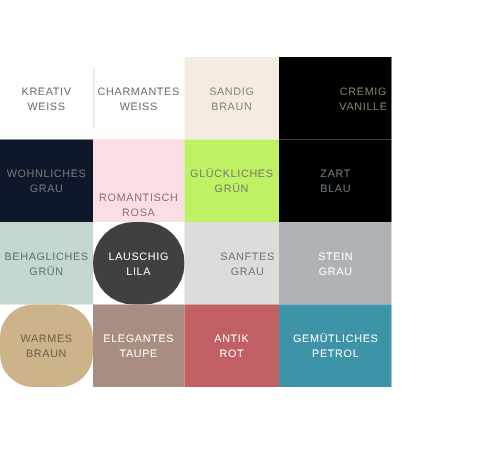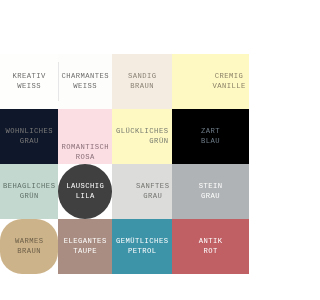--- a/index.html
+++ b/index.html
@@ -9,27 +9,26 @@
   }
   body {
     width: 300px;
     height: 300px;
     overflow: hidden;
     font-family: "Liberation Sans", sans-serif;
   }
   #palette-board {
     position: absolute;
     left: 0;
-    top: 54px;
+    top: 38px;
     width: 248px;
     height: 220px;
     display: grid;
     grid-template-columns: repeat(4, 1fr);
     grid-template-rows: repeat(4, 1fr);
-    font-family: Liberation Mono, monospace;
   }
   .swatch {
     position: relative;
     display: flex;
     align-items: center;
     justify-content: center;
     text-align: center;
     box-sizing: border-box;
     padding: 2px 3px;
   }
@@ -62,33 +61,33 @@
     </div>
     <div class="swatch" style="background: rgb(253, 253, 251);">
       <span class="seam"></span>
       <span class="swatch-label" style="color: rgb(109, 109, 109);">CHARMANTES
 WEISS</span>
     </div>
     <div class="swatch" style="background: rgb(244, 236, 225);">
       <span class="swatch-label" style="color: rgb(138, 130, 116);">SANDIG
 BRAUN</span>
     </div>
-    <div class="swatch" style="background: #fef9c3; padding-left: 40px;">
+    <div class="swatch" style="background: #000000; padding-left: 40px;">
       <span class="swatch-label" style="color: rgb(138, 128, 102);">CREMIG
 VANILLE</span>
     </div>
     <div class="swatch" style="background: #0f172a;">
       <span class="swatch-label" style="color: rgb(122, 122, 120);">WOHNLICHES
 GRAU</span>
     </div>
     <div class="swatch" style="background: rgb(251, 221, 228);">
       <span class="swatch-label" style="color: rgb(138, 112, 120); margin-top: 32px;">ROMANTISCH
 ROSA</span>
     </div>
-    <div class="swatch" style="background: #fef9c3; text-align: right;">
+    <div class="swatch" style="background: #bef264;">
       <span class="swatch-label" style="color: rgb(117, 121, 110);">GLÜCKLICHES
 GRÜN</span>
     </div>
     <div class="swatch" style="background: #000000;">
       <span class="swatch-label" style="color: rgb(111, 125, 137);">ZART
 BLAU</span>
     </div>
     <div class="swatch" style="background: rgb(195, 216, 206);">
       <span class="swatch-label" style="color: rgb(95, 111, 104);">BEHAGLICHES
 GRÜN</span>
@@ -106,21 +105,21 @@
 GRAU</span>
     </div>
     <div class="swatch" style="background: rgb(205, 179, 137); border-radius: 22px;">
       <span class="swatch-label" style="color: rgb(107, 94, 72);">WARMES
 BRAUN</span>
     </div>
     <div class="swatch" style="background: rgb(169, 141, 130);">
       <span class="swatch-label" style="color: rgb(255, 255, 255);">ELEGANTES
 TAUPE</span>
     </div>
+    <div class="swatch" style="background: rgb(192, 95, 100);">
+      <span class="swatch-label" style="color: rgb(255, 255, 255);">ANTIK
+ROT</span>
+    </div>
     <div class="swatch" style="background: rgb(61, 147, 168);">
       <span class="swatch-label" style="color: rgb(255, 255, 255);">GEMÜTLICHES
 PETROL</span>
     </div>
-    <div class="swatch" style="background: rgb(192, 95, 100);">
-      <span class="swatch-label" style="color: rgb(255, 255, 255);">ANTIK
-ROT</span>
-    </div>
   </div>
 
 </body></html>

